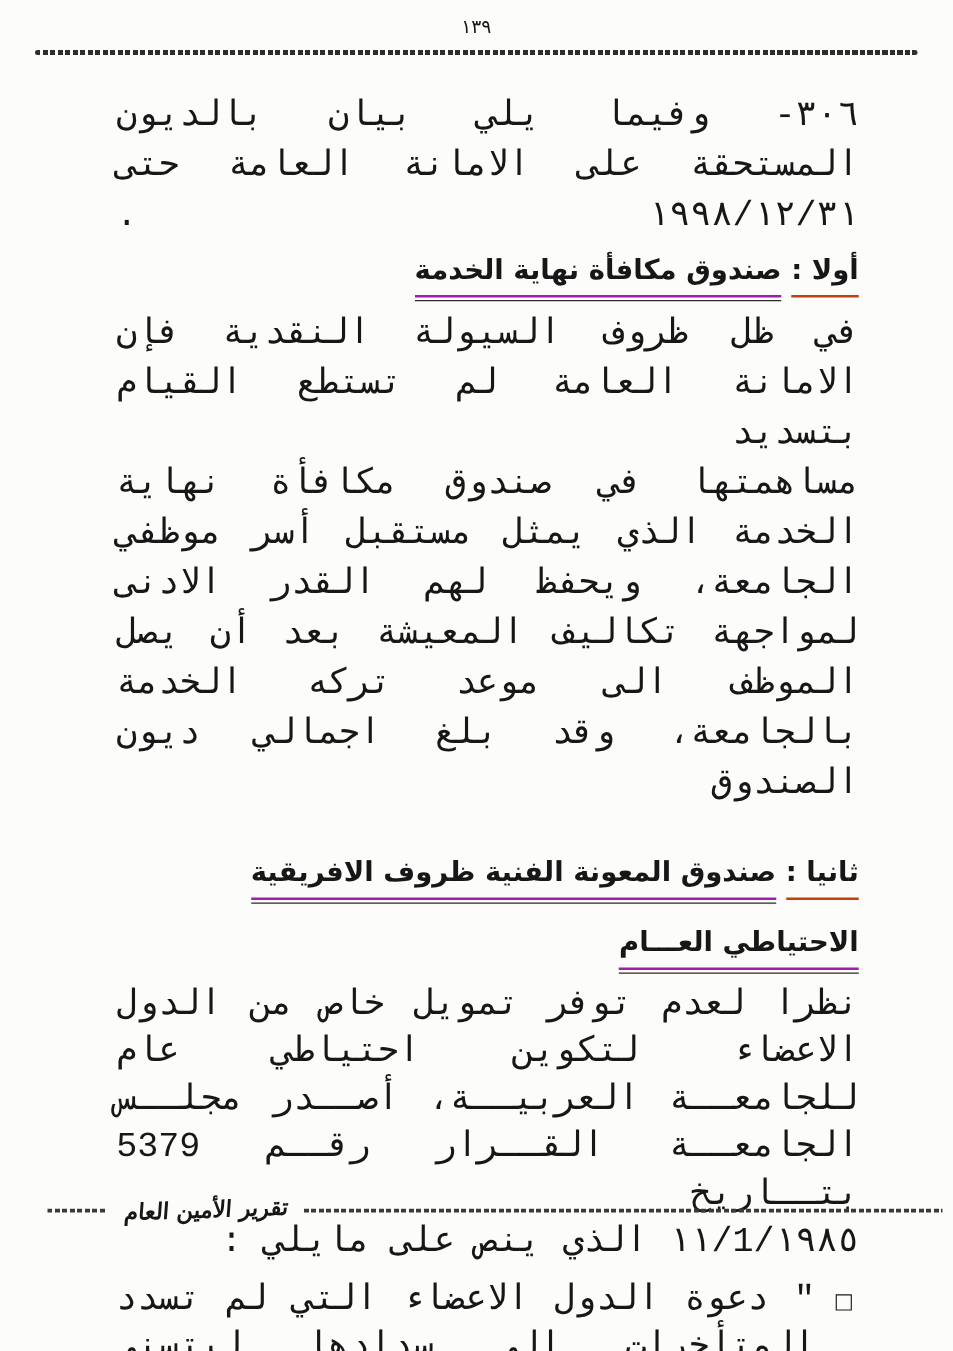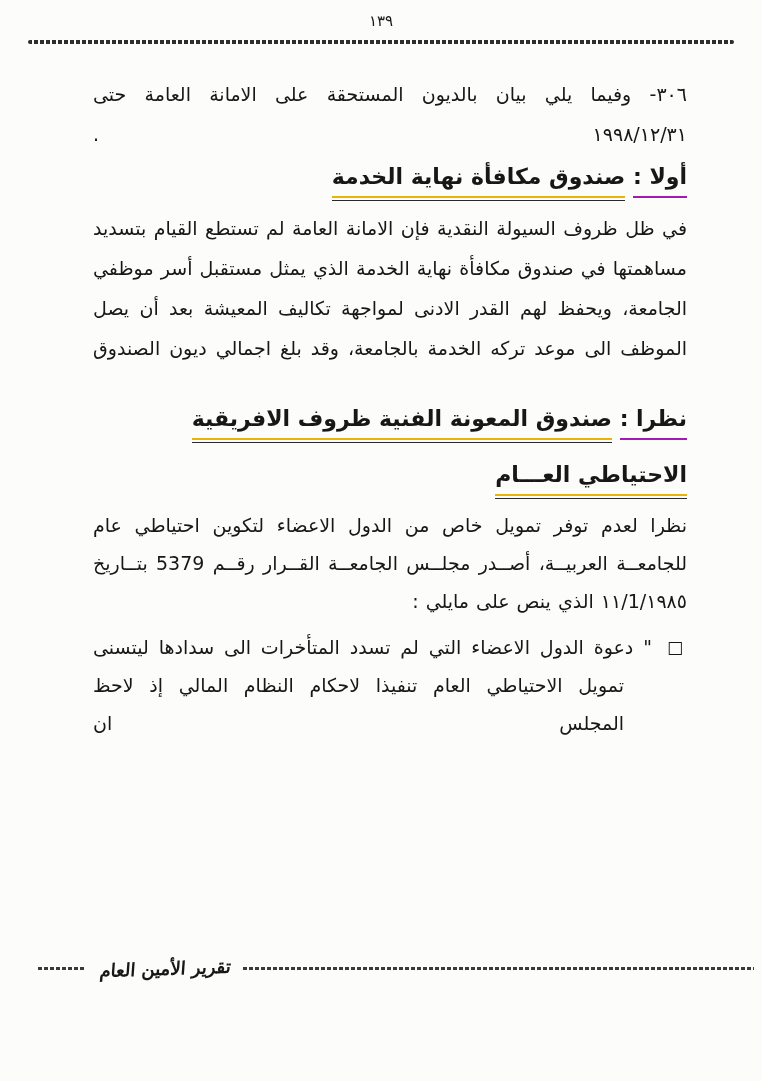--- a/index.html
+++ b/index.html
@@ -24,47 +24,48 @@
   .toprule {
     margin: 10px 28px 0 28px;
     height: 4px;
     background: repeating-linear-gradient(90deg, #2e2e2e 0 4px, transparent 4px 6px);
     border-radius: 2px;
   }
 
   .content { padding: 30px 75px 0 93px; }
 
   .line {
-    font-size: 19px;
+    font-size: 28px;
     line-height: 40px;
     text-align: justify;
     text-align-last: justify;
     word-spacing: 1px;
+    font-family: Liberation Mono, monospace;
   }
   .line.short { text-align-last: start; }
 
   .para38 .line { line-height: 38px; }
 
   .intro { margin-bottom: 6px; }
 
   h2.heading {
     font-size: 22px;
     font-weight: 700;
     line-height: 30px;
     margin: 8px 0 10px 0;
   }
   .hlabel {
     display: inline-block;
-    border-bottom: 2px solid #a21caf;
+    border-bottom: 2px solid #c2410c;
     padding-bottom: 4px;
   }
   .htitle {
     display: inline-block;
     position: relative;
-    border-bottom: 2px solid #eab308;
+    border-bottom: 2px solid #a21caf;
     padding-bottom: 4px;
   }
   .htitle::after {
     content: "";
     position: absolute;
     right: 0; left: 0; bottom: -5px;
     border-bottom: 1.5px solid #2a2a2a;
   }
 
   .sec1 { margin-top: 0; }
@@ -132,21 +133,21 @@
       <h2 class="heading"><span class="hlabel">أولا :</span> <span class="htitle">صندوق مكافأة نهاية الخدمة</span></h2>
       <div class="para">
         <div class="line">في ظل ظروف السيولة النقدية  فإن الامانة العامة لم تستطع القيام بتسديد</div>
         <div class="line">مساهمتها في صندوق مكافأة نهاية الخدمة الذي يمثل مستقبل أسر موظفي</div>
         <div class="line">الجامعة، ويحفظ لهم القدر الادنى لمواجهة تكاليف المعيشة بعد أن يصل</div>
         <div class="line">الموظف الى موعد تركه الخدمة بالجامعة، وقد بلغ اجمالي ديون الصندوق</div>
       </div>
     </section>
 
     <section class="sec2">
-      <h2 class="heading"><span class="hlabel">نظرا :</span> <span class="htitle">صندوق المعونة الفنية ظروف الافريقية</span></h2>
+      <h2 class="heading"><span class="hlabel">ثانيا :</span> <span class="htitle">صندوق المعونة الفنية ظروف الافريقية</span></h2>
     </section>
 
     <section class="sec3">
       <h2 class="heading"><span class="htitle">الاحتياطي العـــام</span></h2>
       <div class="para para38">
         <div class="line">نظرا لعدم توفر تمويل خاص من الدول الاعضاء لتكوين احتياطي عام</div>
         <div class="line">للجامعــة العربيــة، أصــدر مجلــس الجامعــة القــرار رقــم 5379 بتــاريخ</div>
         <div class="line short">١٩٨٥/1/١١ الذي ينص على مايلي :</div>
       </div>
 

